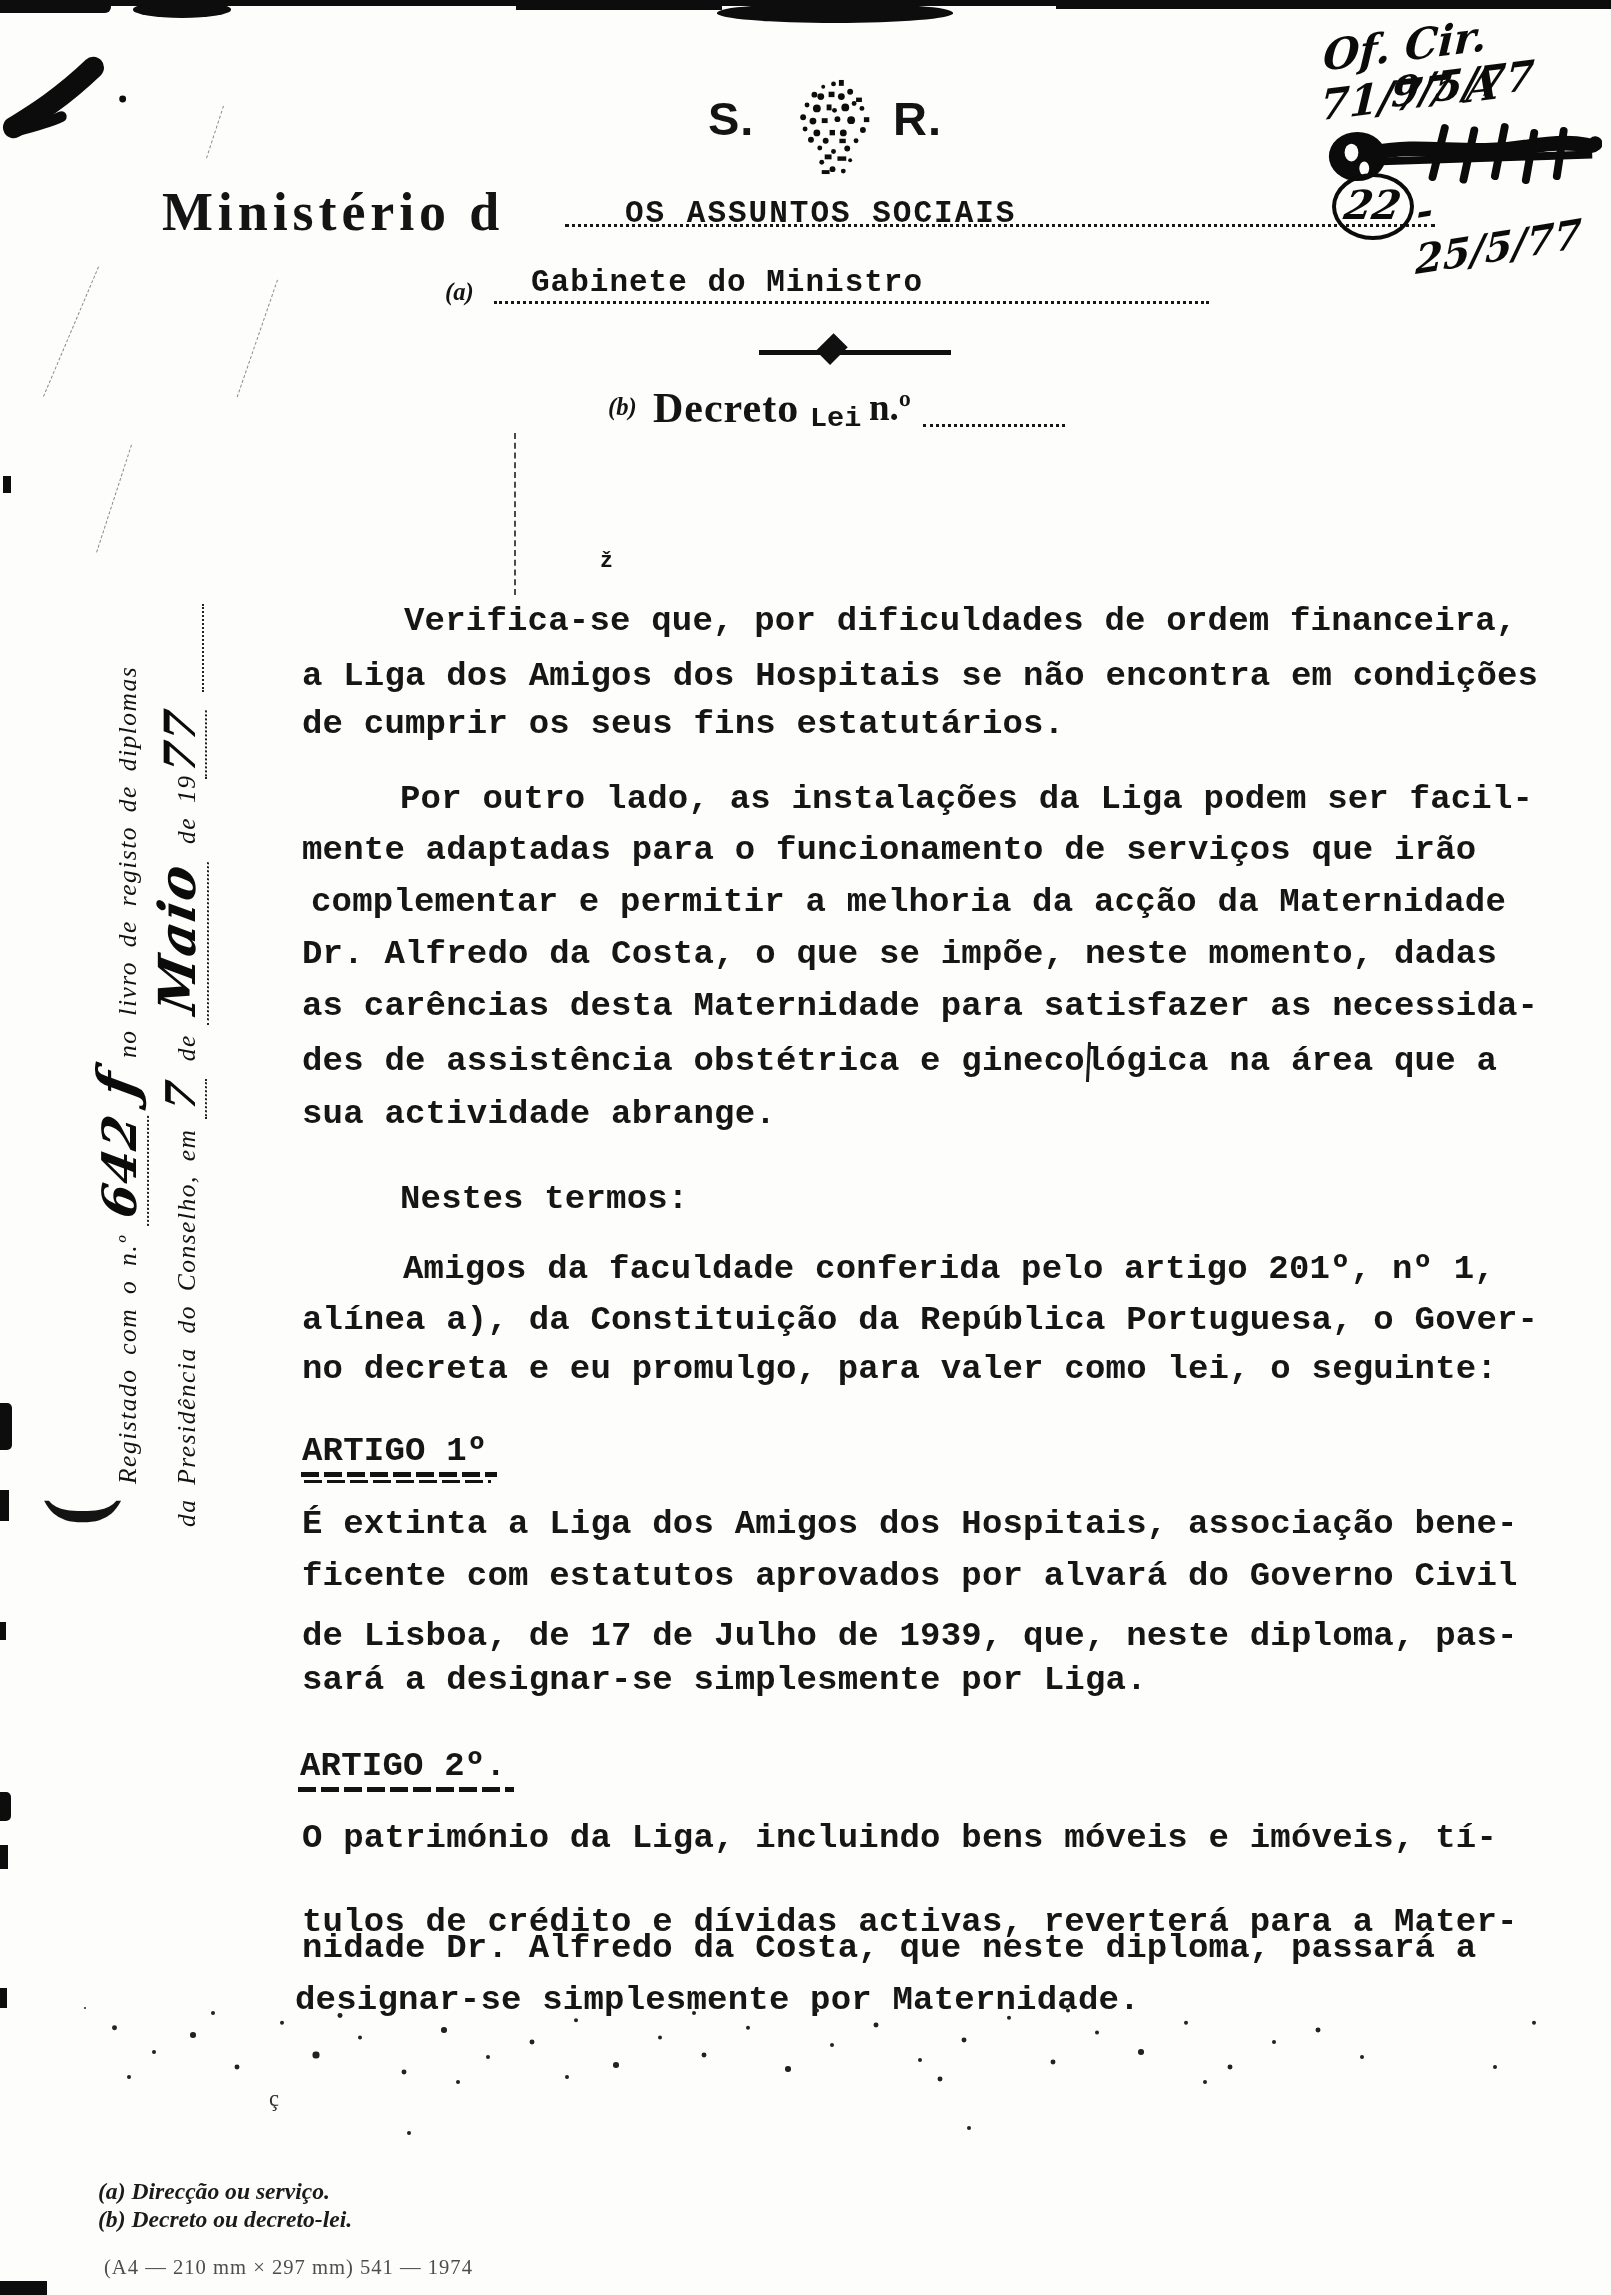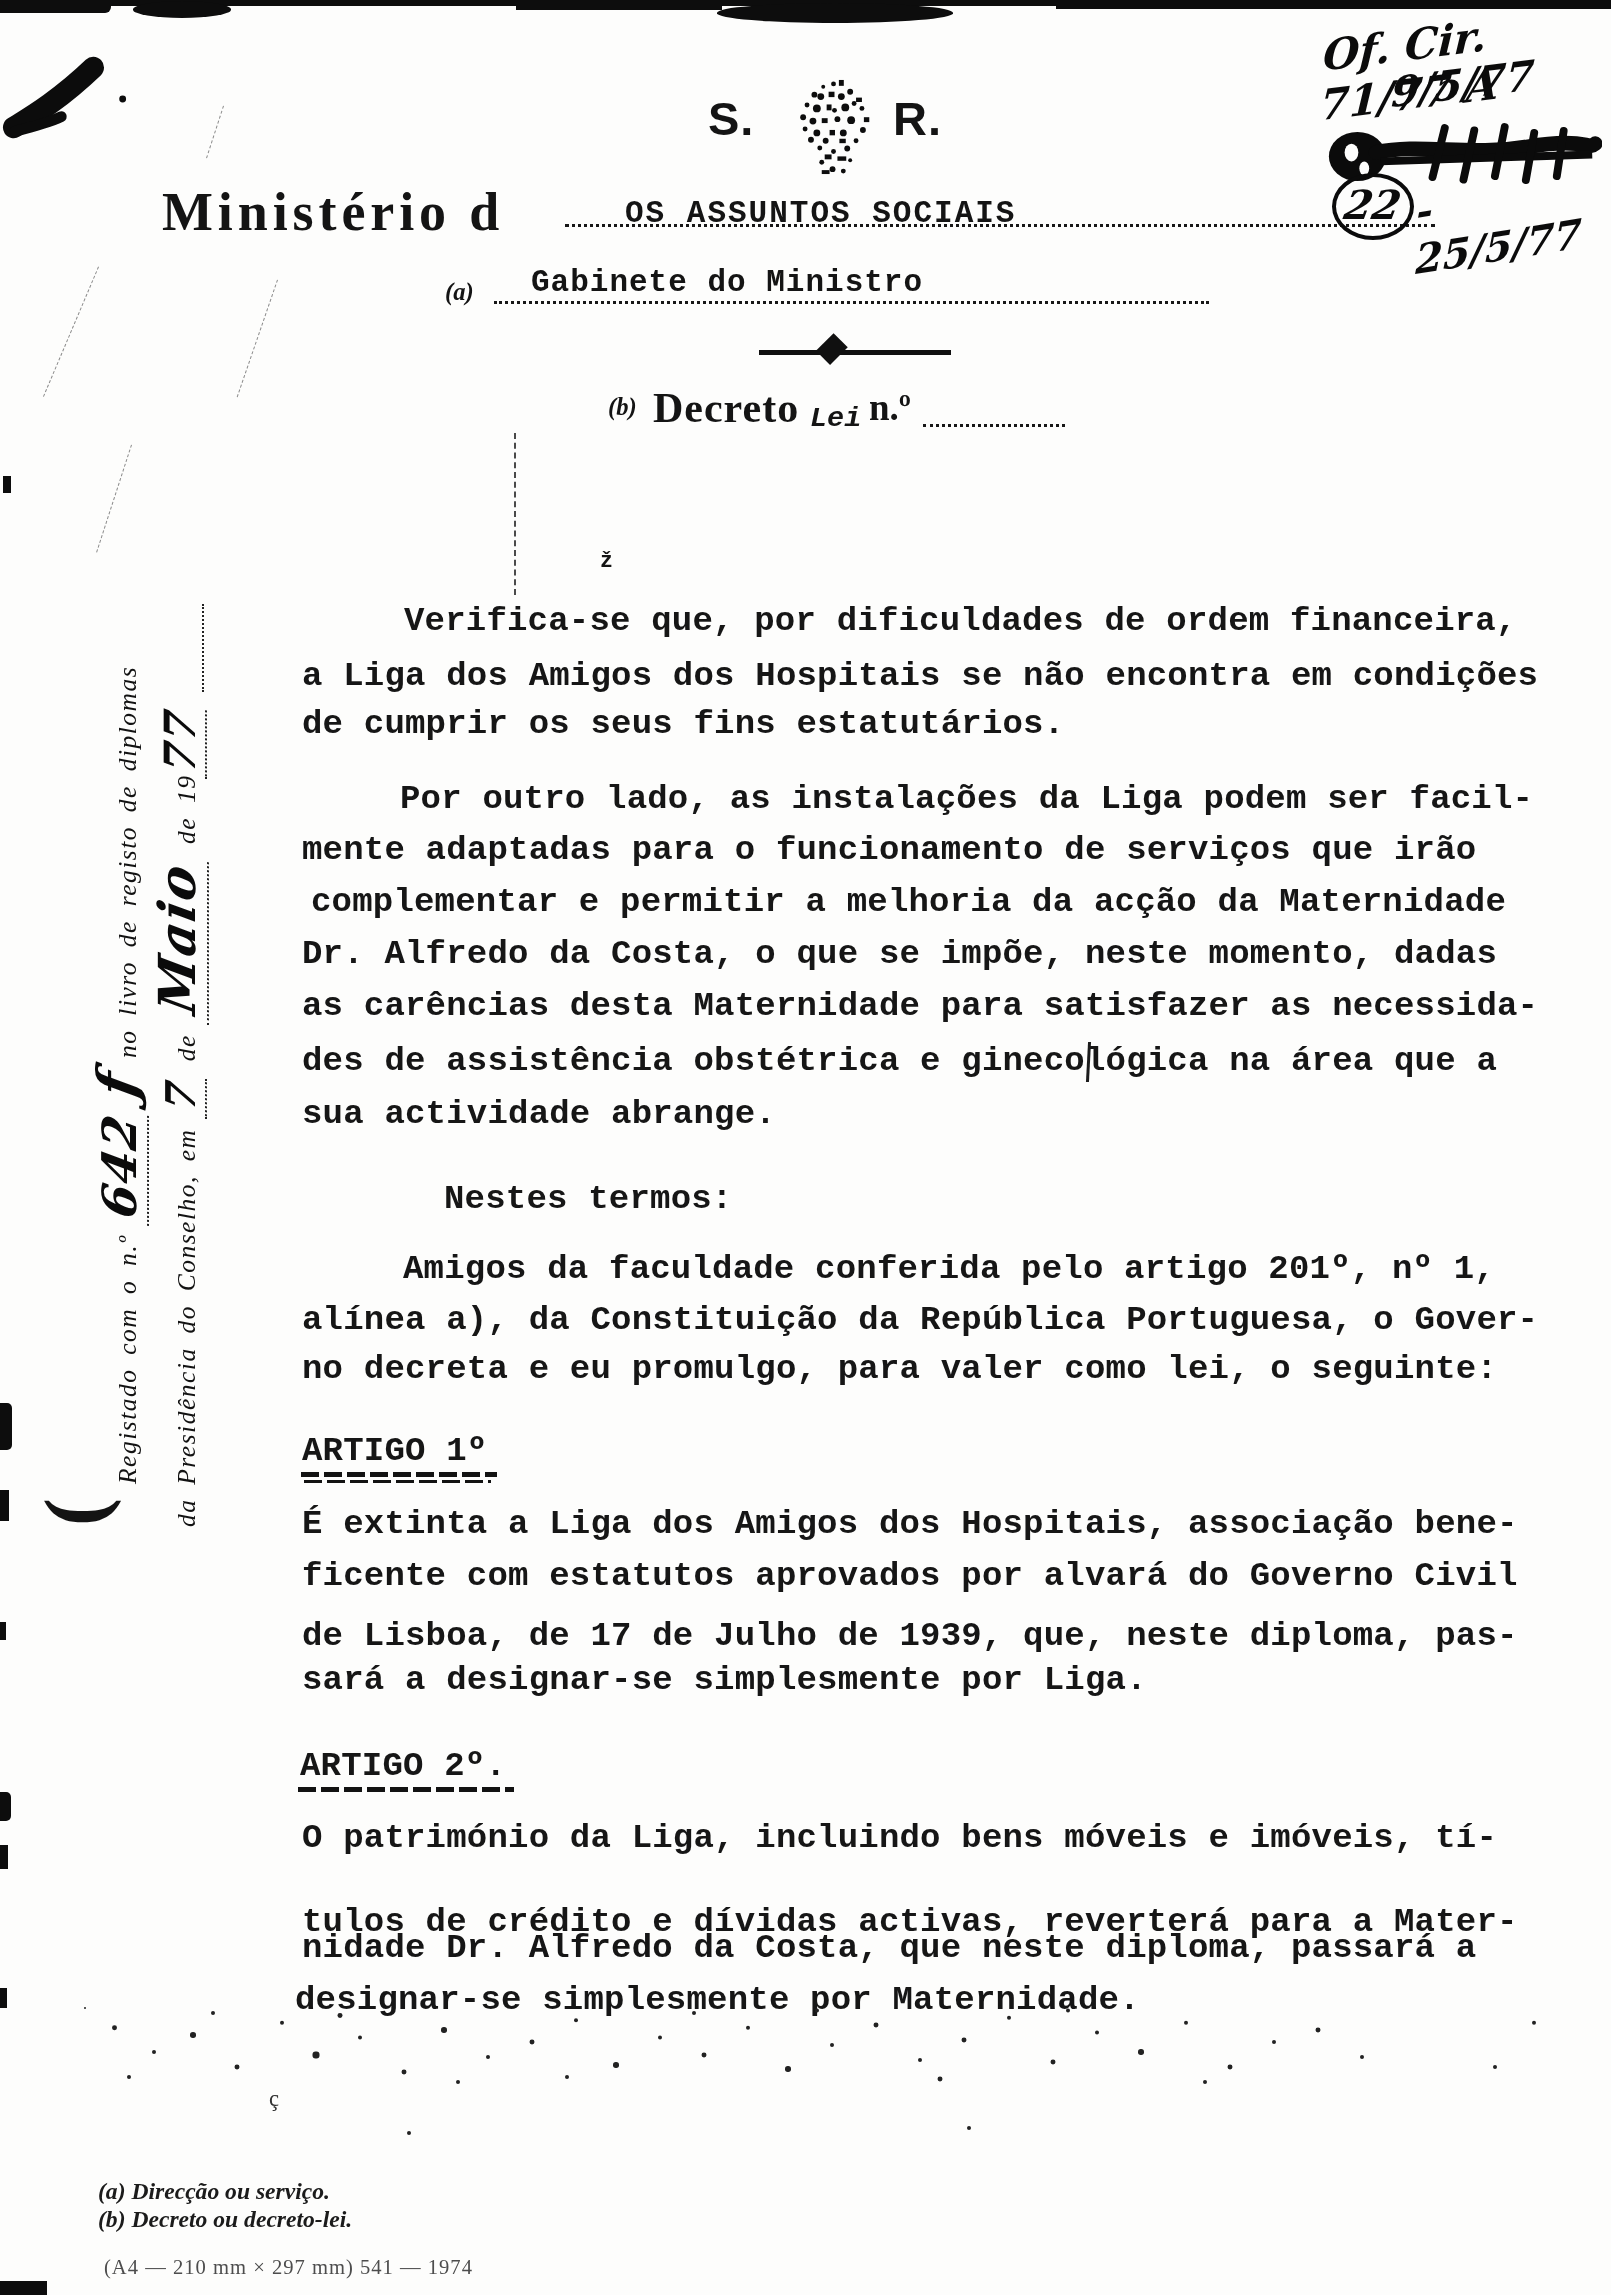--- a/index.html
+++ b/index.html
@@ -113,21 +113,21 @@
 
 <div class="abs serif ital" style="left:445px;top:278px;font-size:24.6px;font-weight:700;"><span>(a)</span></div>
 <div class="abs" style="left:531px;top:265px;font-family:'Liberation Mono',monospace;font-weight:700;font-size:31px;letter-spacing:1px;"><span>Gabinete do Ministro</span></div>
 <div class="abs dotted" style="left:494px;top:301px;width:715px;height:0;border-bottom-width:3.9px;"></div>
 
 <div class="abs" style="left:759px;top:350px;width:192px;height:4.9px;background:#101010;"></div>
 <div class="abs" style="left:822px;top:339px;width:19.7px;height:19.7px;background:#101010;transform:rotate(45deg) scaleY(1.25);"></div>
 
 <div class="abs serif ital" style="left:608px;top:393px;font-size:24.6px;font-weight:700;"><span>(b)</span></div>
 <div class="abs serif" style="left:653px;top:384px;font-size:42px;font-weight:700;letter-spacing:1px;"><span>Decreto</span></div>
-<div class="abs" style="left:810px;top:402px;font-family:'Liberation Mono',monospace;font-weight:700;font-size:28.5px;font-style:italic;"><span>Lei</span></div>
+<div class="abs" style="left:810px;top:402px;font-family:'Liberation Mono',monospace;font-weight:700;font-size:28.5px;"><span>Lei</span></div>
 <div class="abs serif" style="left:869px;top:386px;font-size:37px;font-weight:700;"><span>n.º</span></div>
 <div class="abs dotted" style="left:923px;top:424px;width:142px;height:0;"></div>
 
 <div class="abs" style="left:1321px;top:13.8px;transform:rotate(-7deg);font-size:42px;"><span class="hw">Of. Cir. 71/77 A</span></div>
 <div class="abs" style="left:1391px;top:60px;transform:rotate(-7deg);font-size:41px;"><span class="hw">9/5/77</span></div>
 
 <svg class="abs" style="left:1322px;top:118px;" width="280" height="74" viewBox="0 0 570 150">
   <ellipse cx="72" cy="78" rx="58" ry="50" fill="#0b0b0b"></ellipse>
   <ellipse cx="60" cy="70" rx="14" ry="18" fill="#fdfdfc"></ellipse>
   <ellipse cx="86" cy="102" rx="10" ry="14" fill="#fdfdfc"></ellipse>
@@ -170,21 +170,21 @@
 <div class="tl" style="left:302px;top:707px;">de cumprir os seus fins estatutários.</div>
 
 <div class="tl" style="left:400px;top:782px;">Por outro lado, as instalações da Liga podem ser facil-</div>
 <div class="tl" style="left:302px;top:833px;">mente adaptadas para o funcionamento de serviços que irão</div>
 <div class="tl" style="left:311px;top:885px;">complementar e permitir a melhoria da acção da Maternidade</div>
 <div class="tl" style="left:302px;top:937px;">Dr. Alfredo da Costa, o que se impõe, neste momento, dadas</div>
 <div class="tl" style="left:302px;top:989px;">as carências desta Maternidade para satisfazer as necessida-</div>
 <div class="tl" style="left:302px;top:1044px;">des de assistência obstétrica e ginecológica na área que a</div>
 <div class="tl" style="left:302px;top:1097px;">sua actividade abrange.</div>
 
-<div class="tl" style="left:400px;top:1182px;margin-left:44px;">Nestes termos:</div>
+<div class="tl" style="left:400px;top:1182px;">Nestes termos:</div>
 
 <div class="tl" style="left:403px;top:1252px;">Amigos da faculdade conferida pelo artigo 201º, nº 1,</div>
 <div class="tl" style="left:302px;top:1303px;">alínea a), da Constituição da República Portuguesa, o Gover-</div>
 <div class="tl" style="left:302px;top:1352px;">no decreta e eu promulgo, para valer como lei, o seguinte:</div>
 
 <div class="tl" style="left:302px;top:1434px;">ARTIGO 1º</div>
 <div class="dash-underline" style="left:301px;top:1472px;width:196px;"></div>
 <div class="dash-underline" style="left:304px;top:1480px;width:187px;height:3.4px;"></div>
 
 <div class="tl" style="left:302px;top:1507px;">É extinta a Liga dos Amigos dos Hospitais, associação bene-</div>

